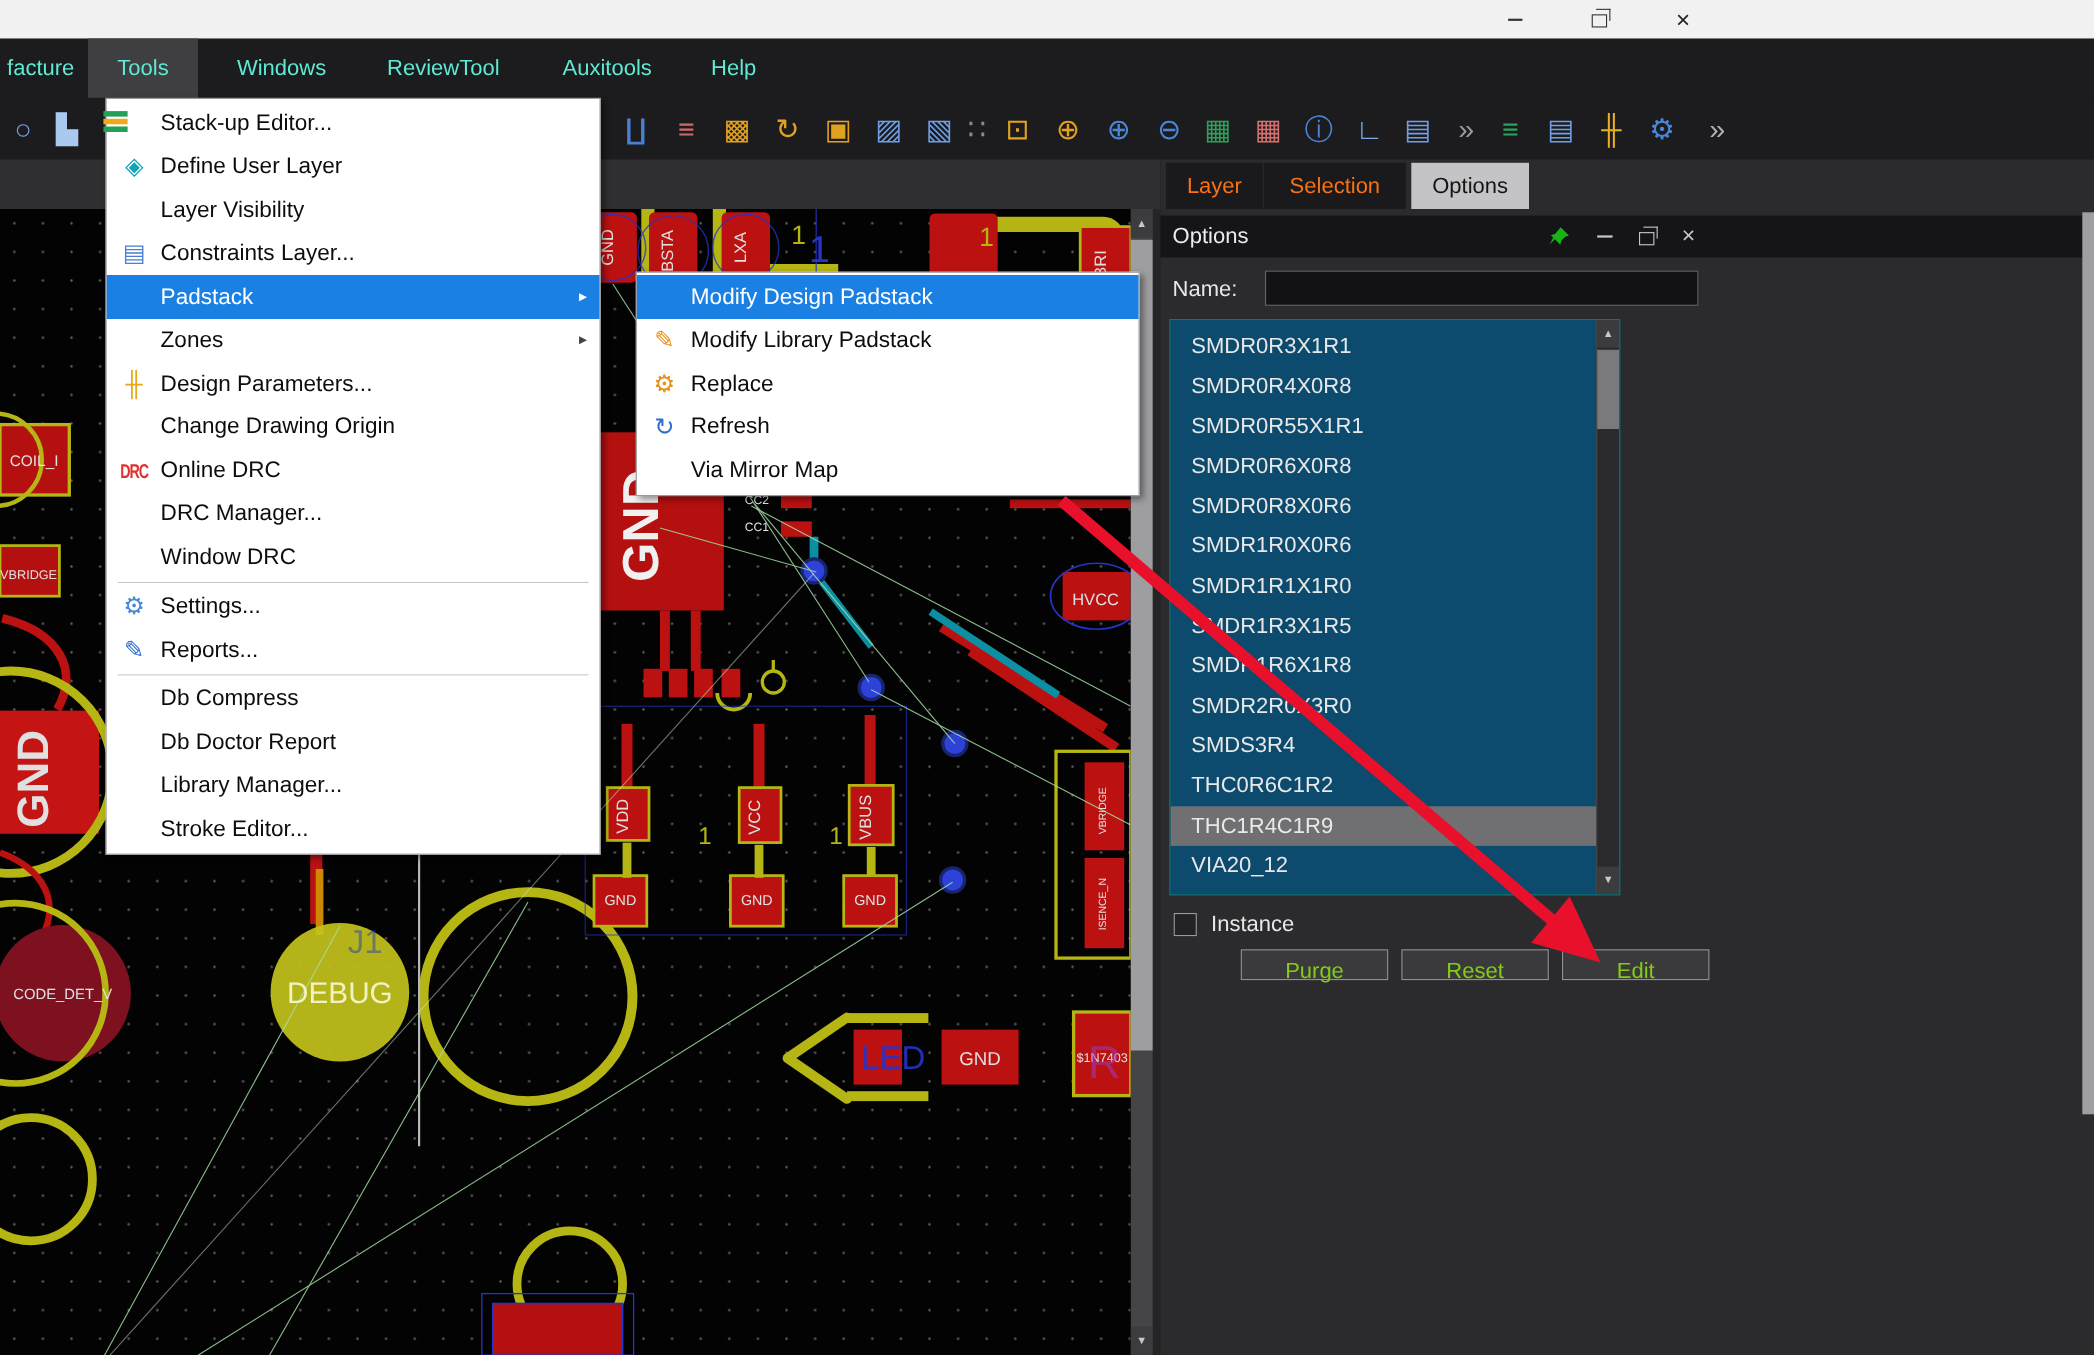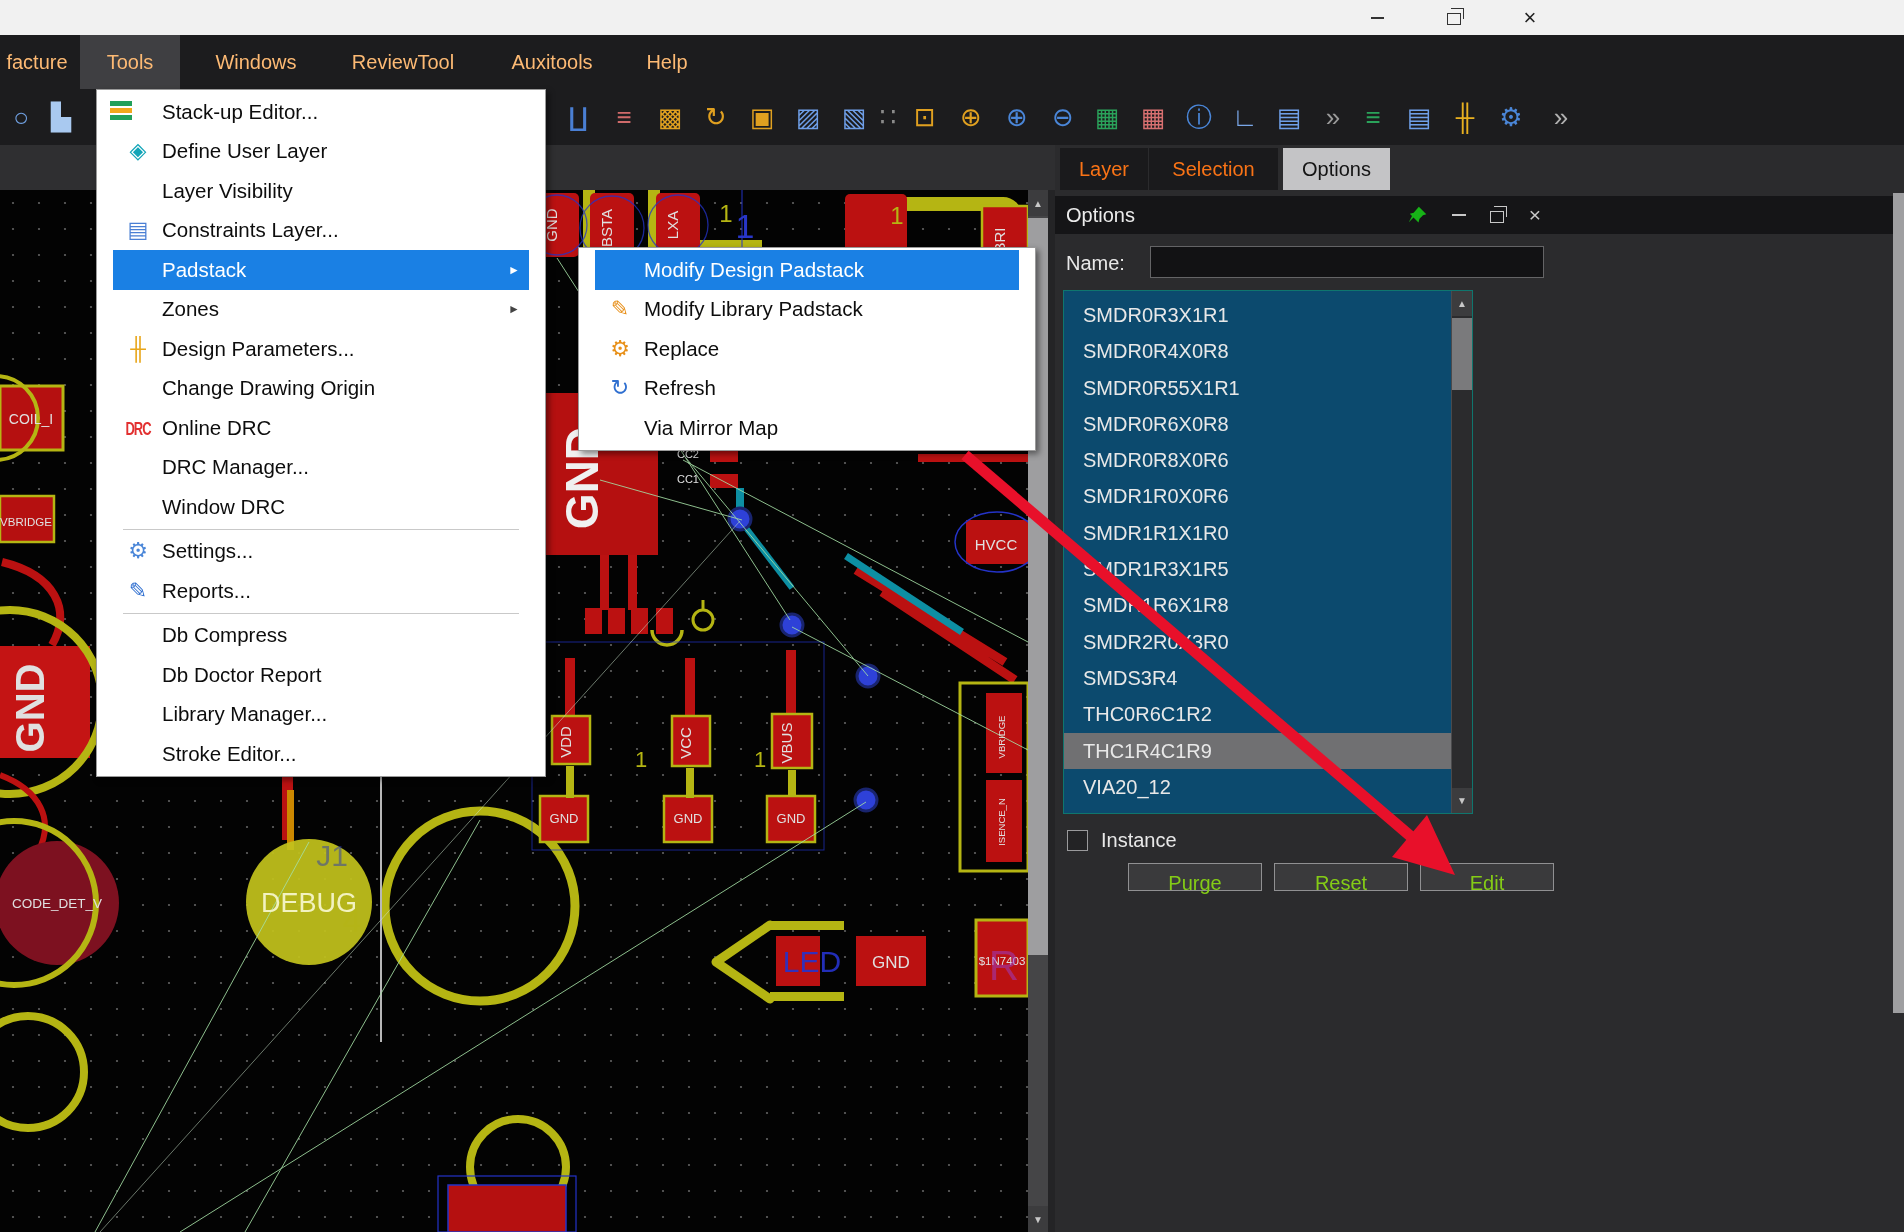--- a/index.html
+++ b/index.html
@@ -10,21 +10,21 @@
   
   #titlebar{left:0;top:0;width:1904px;height:35px;background:#f1f1f1;border-bottom:1px solid #d8d8d8;}
   .winbtn{position:absolute;top:4px;width:34px;height:27px;display:flex;align-items:center;justify-content:center;color:#222;}
   .wb-min i{display:block;width:13px;height:2px;background:#333;}
   .wb-max i{display:block;width:12px;height:10px;border:1.6px solid #333;position:relative;background:transparent;margin-top:3px;}
   .wb-max i::before{content:"";position:absolute;left:3px;top:-6px;width:12px;height:10px;border:1.6px solid #333;border-bottom:none;border-left:none;}
   .wb-close{font-size:22px;line-height:22px;color:#222;}
 
   
   #menubar{left:0;top:35px;width:1904px;height:54px;background:#1c1c1e;}
-  .mbitem{position:absolute;top:0;height:54px;line-height:54px;text-align:center;color:#fdba74;font-size:20px;}
+  .mbitem{position:absolute;top:0;height:54px;line-height:54px;text-align:center;color:#5eead4;font-size:20px;}
   .mbitem.active{background:#3f3f42;}
 
   
   #toolbar{left:0;top:89px;width:1904px;height:56px;background:#1c1c1e;}
   .tbi{position:absolute;top:9px;width:38px;height:38px;display:flex;align-items:center;justify-content:center;font-size:26px;line-height:38px;}
 
   
   #pcb-band{left:0;top:145px;width:1055px;height:45px;background:#2f2f31;}
   #pcb-wrap{left:0;top:190px;width:1028px;height:1042px;background:#030303;}
   #pcb-vscroll{left:1028px;top:190px;width:20px;height:1042px;background:#454547;}
@@ -51,21 +51,21 @@
   .psrow.selected{background:#707072;}
   #pslist-scroll{position:absolute;right:0;top:0;width:20px;height:100%;background:#2b2b2d;border-left:1px solid #4a4a4c;}
   #pslist-thumb{position:absolute;left:0;top:27px;width:20px;height:72px;background:#7a7a7c;}
   #instance-row{position:absolute;left:12px;top:684px;height:24px;color:#e8e8e8;font-size:20px;}
   #instance-cb{position:absolute;left:0;top:1px;width:19px;height:19px;background:#232325;border:1px solid #9a9a9c;}
   #instance-label{position:absolute;left:34px;top:0;line-height:22px;text-align:right;}
   .pbtn{position:absolute;top:718px;width:134px;height:28px;background:#3a3a3c;border:1px solid #909092;color:#84cc16;font-size:20px;text-align:center;line-height:38px;box-sizing:border-box;}
   #panel-edge-scroll{position:absolute;right:0;top:48px;width:11px;height:820px;background:#9f9fa1;}
 
   
-  .menu{position:absolute;background:#ffffff;border:1px solid #9a9a9a;box-shadow:3px 3px 6px rgba(0,0,0,.45);z-index:40;padding:2px 16px;box-sizing:border-box;}
+  .menu{position:absolute;background:#ffffff;border:1px solid #9a9a9a;box-shadow:3px 3px 6px rgba(0,0,0,.45);z-index:40;padding:2px 0;box-sizing:border-box;}
   #tools-menu{left:96px;top:89px;width:450px;}
   #padstack-submenu{left:578px;top:247px;width:458px;}
   .mrow{position:relative;height:39.5px;display:flex;align-items:center;color:#0d0d0d;font-size:20.5px;}
   .mrow.hl{background:#1a80e4;color:#ffffff;}
   .mic{width:34px;height:26px;margin-left:8px;display:flex;align-items:center;justify-content:center;font-size:22px;flex:0 0 34px;}
   .mlabel{margin-left:7px;white-space:nowrap;}
   .marrow{position:absolute;right:9px;font-size:12px;color:#444;}
   .mrow.hl .marrow{color:#fff;}
   .msep{height:1px;background:#c9c9c9;margin:2px 10px;}
   .ic-stack{width:0;height:0;position:relative;}

